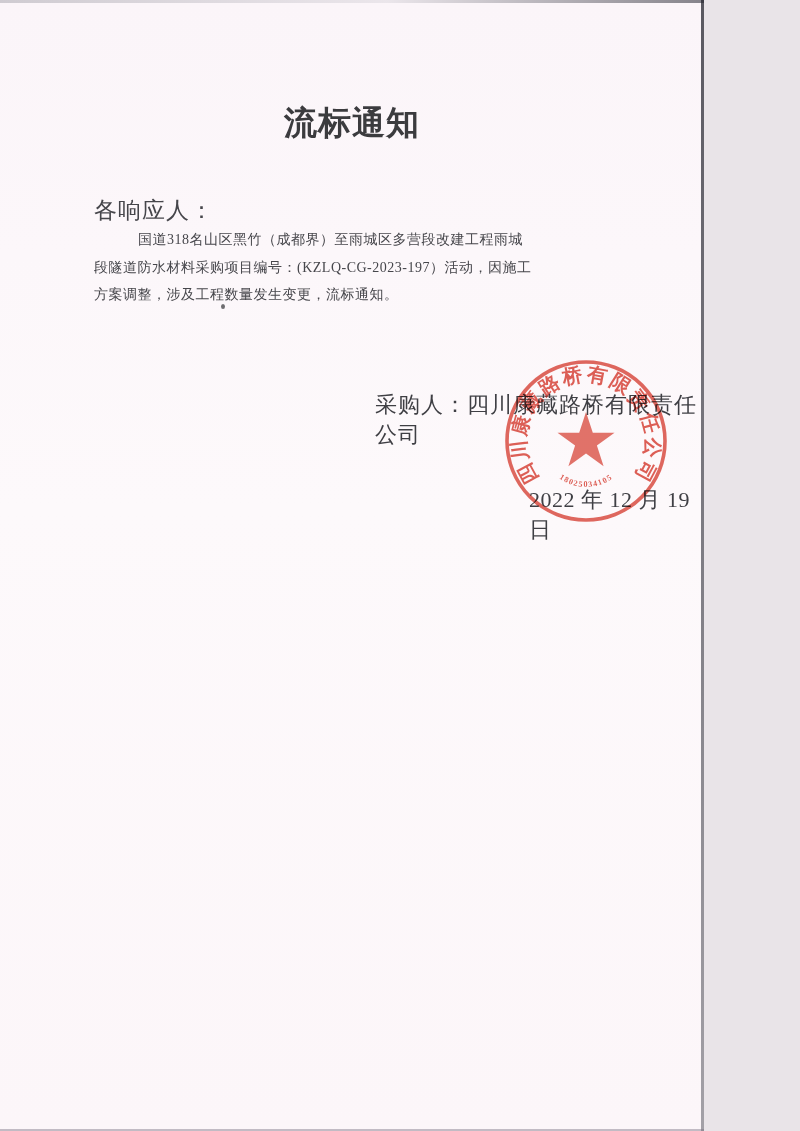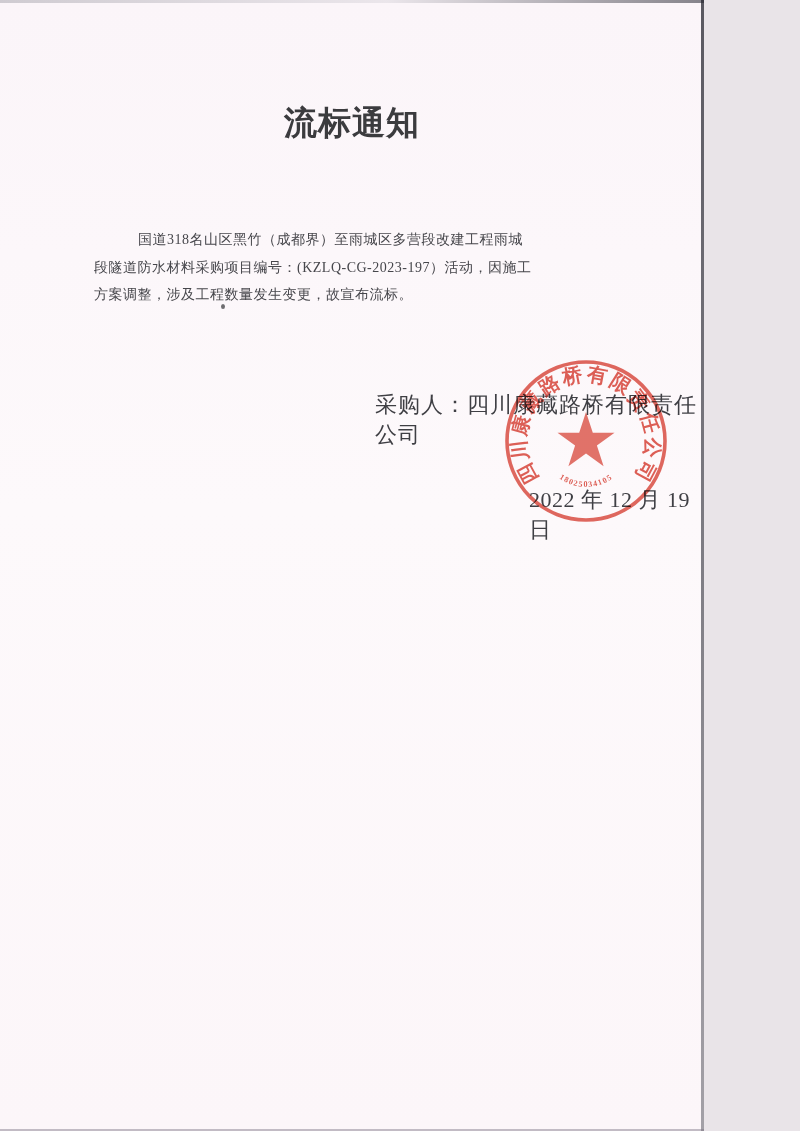--- a/index.html
+++ b/index.html
@@ -72,25 +72,26 @@
 <body>
 
 <div class="page">
 
   <div class="edge-top"></div>
   <div class="edge-right"></div>
   <div class="edge-bottom"></div>
 
   <div class="title">流标通知</div>
 
+  <div class="salutation">各响应人：</div>
 
   <div class="body-text">
     <div class="body-line indent">国道318名山区黑竹（成都界）至雨城区多营段改建工程雨城</div>
     <div class="body-line">段隧道防水材料采购项目编号：(KZLQ-CG-2023-197）活动，因施工</div>
-    <div class="body-line">方案调整，涉及工程数量发生变更，故宣布流标。</div>
+    <div class="body-line">方案调整，涉及工程数量发生变更，流标通知。</div>
   </div>
 
   <div class="speck"></div>
 
   <div class="signature">采购人：四川康藏路桥有限责任公司</div>
 
   <div class="doc-date">2022 年 12 月 19 日</div>
 
   <svg class="stamp" viewBox="0 0 200 200" xmlns="http://www.w3.org/2000/svg">
     <defs>

